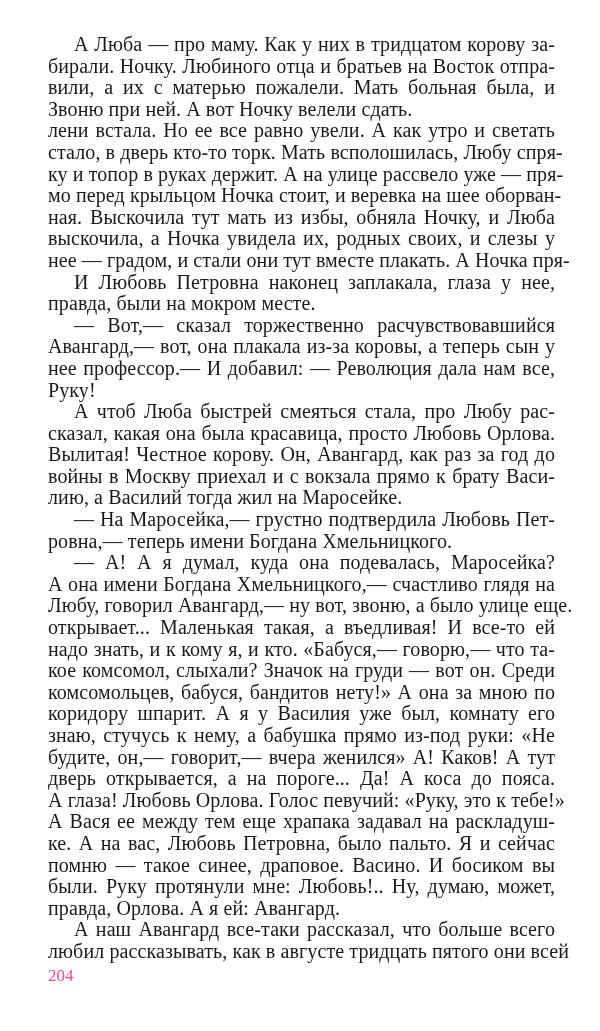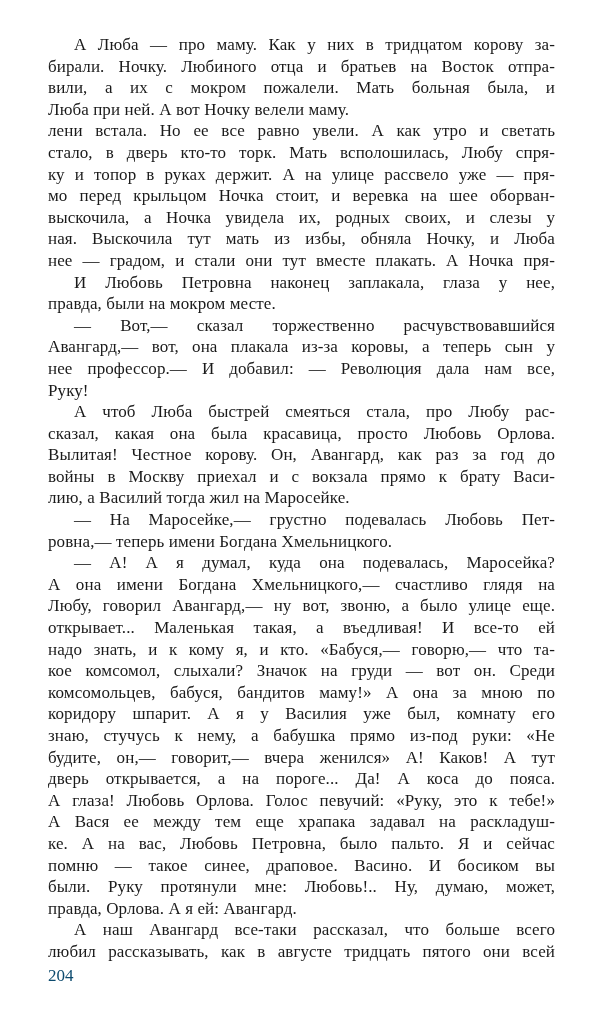--- a/index.html
+++ b/index.html
@@ -18,61 +18,61 @@
     .page {
       position: absolute;
       left: 48px;
       top: 34px;
       width: 507px;
     }
     .line {
       display: block;
       height: 21.6px;
       line-height: 21.6px;
-      font-size: 17px;
+      font-size: 20px;
       white-space: nowrap;
       text-align: justify;
       text-align-last: justify;
       letter-spacing: 0.1px;
     }
     .line.last {
       text-align-last: left;
     }
     .line.indent {
       padding-left: 26px;
     }
     .page-number {
       position: absolute;
       left: 48px;
       top: 966px;
       font-size: 17px;
       line-height: 20px;
       font-family: "Liberation Serif", "DejaVu Serif", serif;
-      color: #0c4a6e;
+      color: #ec4899;
     }
   </style>
 </head>
 <body>
 
 <div class="page">
 
   <div>
     <span class="line indent">А Люба — про маму. Как у них в тридцатом корову за-</span>
     <span class="line">бирали. Ночку. Любиного отца и братьев на Восток отпра-</span>
-    <span class="line">вили, а их с мокром пожалели. Мать больная была, и</span>
-    <span class="line last">Люба при ней. А вот Ночку велели маму.</span>
+    <span class="line">вили, а их с матерью пожалели. Мать больная была, и</span>
+    <span class="line last">Звоню при ней. А вот Ночку велели сдать.</span>
   </div>
 
   <div>
     <span class="line">лени встала. Но ее все равно увели. А как утро и светать</span>
     <span class="line">стало, в дверь кто-то торк. Мать всполошилась, Любу спря-</span>
     <span class="line">ку и топор в руках держит. А на улице рассвело уже — пря-</span>
     <span class="line">мо перед крыльцом Ночка стоит, и веревка на шее оборван-</span>
+    <span class="line">ная. Выскочила тут мать из избы, обняла Ночку, и Люба</span>
     <span class="line">выскочила, а Ночка увидела их, родных своих, и слезы у</span>
-    <span class="line">ная. Выскочила тут мать из избы, обняла Ночку, и Люба</span>
     <span class="line">нее — градом, и стали они тут вместе плакать. А Ночка пря-</span>
   </div>
 
   <div>
     <span class="line indent">И Любовь Петровна наконец заплакала, глаза у нее,</span>
     <span class="line last">правда, были на мокром месте.</span>
   </div>
 
   <div>
     <span class="line indent">— Вот,— сказал торжественно расчувствовавшийся</span>
@@ -83,32 +83,32 @@
 
   <div>
     <span class="line indent">А чтоб Люба быстрей смеяться стала, про Любу рас-</span>
     <span class="line">сказал, какая она была красавица, просто Любовь Орлова.</span>
     <span class="line">Вылитая! Честное корову. Он, Авангард, как раз за год до</span>
     <span class="line">войны в Москву приехал и с вокзала прямо к брату Васи-</span>
     <span class="line last">лию, а Василий тогда жил на Маросейке.</span>
   </div>
 
   <div>
-    <span class="line indent">— На Маросейке,— грустно подевалась Любовь Пет-</span>
+    <span class="line indent">— На Маросейка,— грустно подтвердила Любовь Пет-</span>
     <span class="line last">ровна,— теперь имени Богдана Хмельницкого.</span>
   </div>
 
   <div>
     <span class="line indent">— А! А я думал, куда она подевалась, Маросейка?</span>
     <span class="line">А она имени Богдана Хмельницкого,— счастливо глядя на</span>
     <span class="line">Любу, говорил Авангард,— ну вот, звоню, а было улице еще.</span>
     <span class="line">открывает... Маленькая такая, а въедливая! И все-то ей</span>
     <span class="line">надо знать, и к кому я, и кто. «Бабуся,— говорю,— что та-</span>
     <span class="line">кое комсомол, слыхали? Значок на груди — вот он. Среди</span>
-    <span class="line">комсомольцев, бабуся, бандитов маму!» А она за мною по</span>
+    <span class="line">комсомольцев, бабуся, бандитов нету!» А она за мною по</span>
     <span class="line">коридору шпарит. А я у Василия уже был, комнату его</span>
     <span class="line">знаю, стучусь к нему, а бабушка прямо из-под руки: «Не</span>
     <span class="line">будите, он,— говорит,— вчера женился» А! Каков! А тут</span>
     <span class="line">дверь открывается, а на пороге... Да! А коса до пояса.</span>
     <span class="line">А глаза! Любовь Орлова. Голос певучий: «Руку, это к тебе!»</span>
     <span class="line">А Вася ее между тем еще храпака задавал на раскладуш-</span>
     <span class="line">ке. А на вас, Любовь Петровна, было пальто. Я и сейчас</span>
     <span class="line">помню — такое синее, драповое. Васино. И босиком вы</span>
     <span class="line">были. Руку протянули мне: Любовь!.. Ну, думаю, может,</span>
     <span class="line last">правда, Орлова. А я ей: Авангард.</span>

